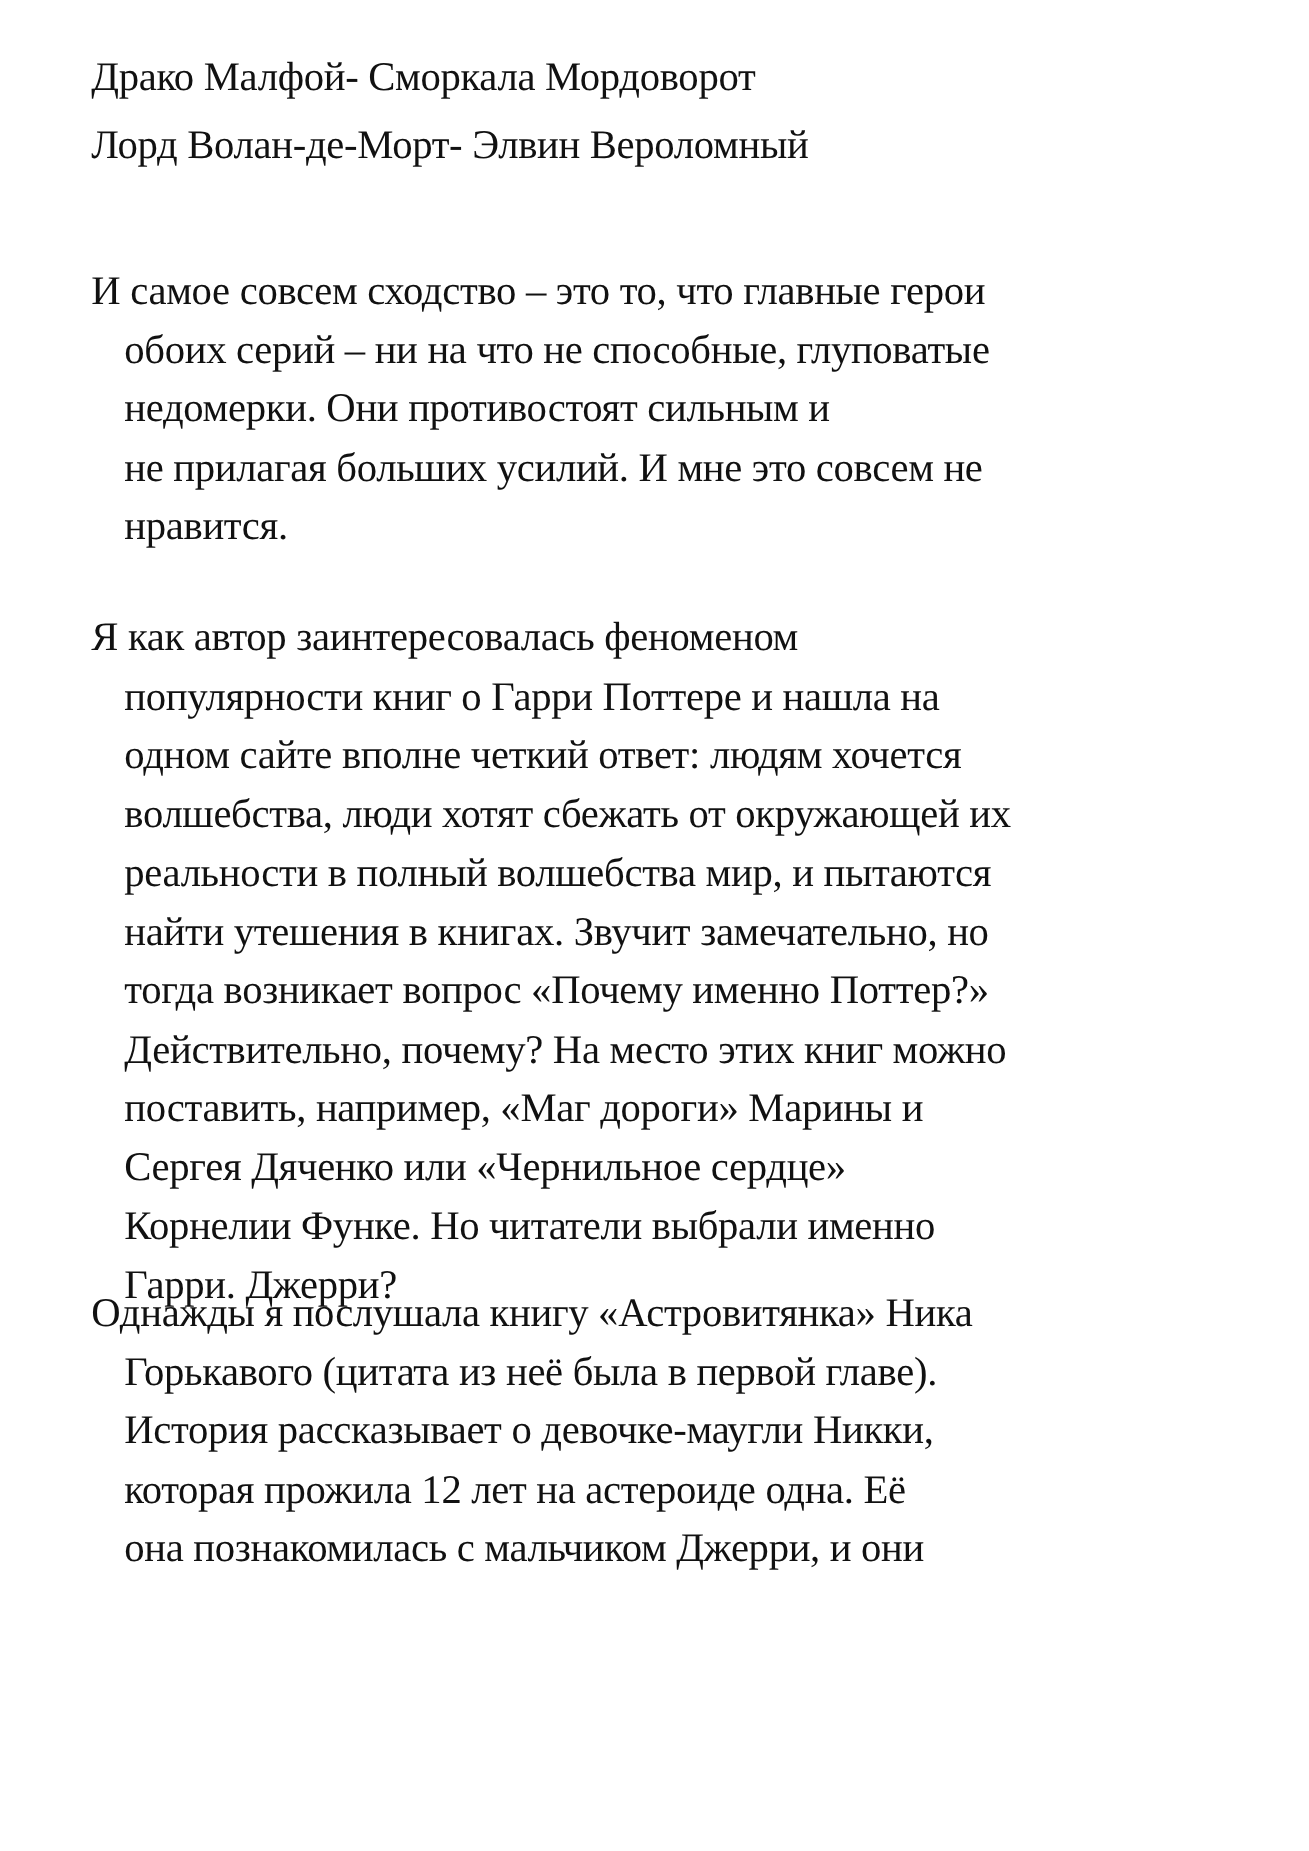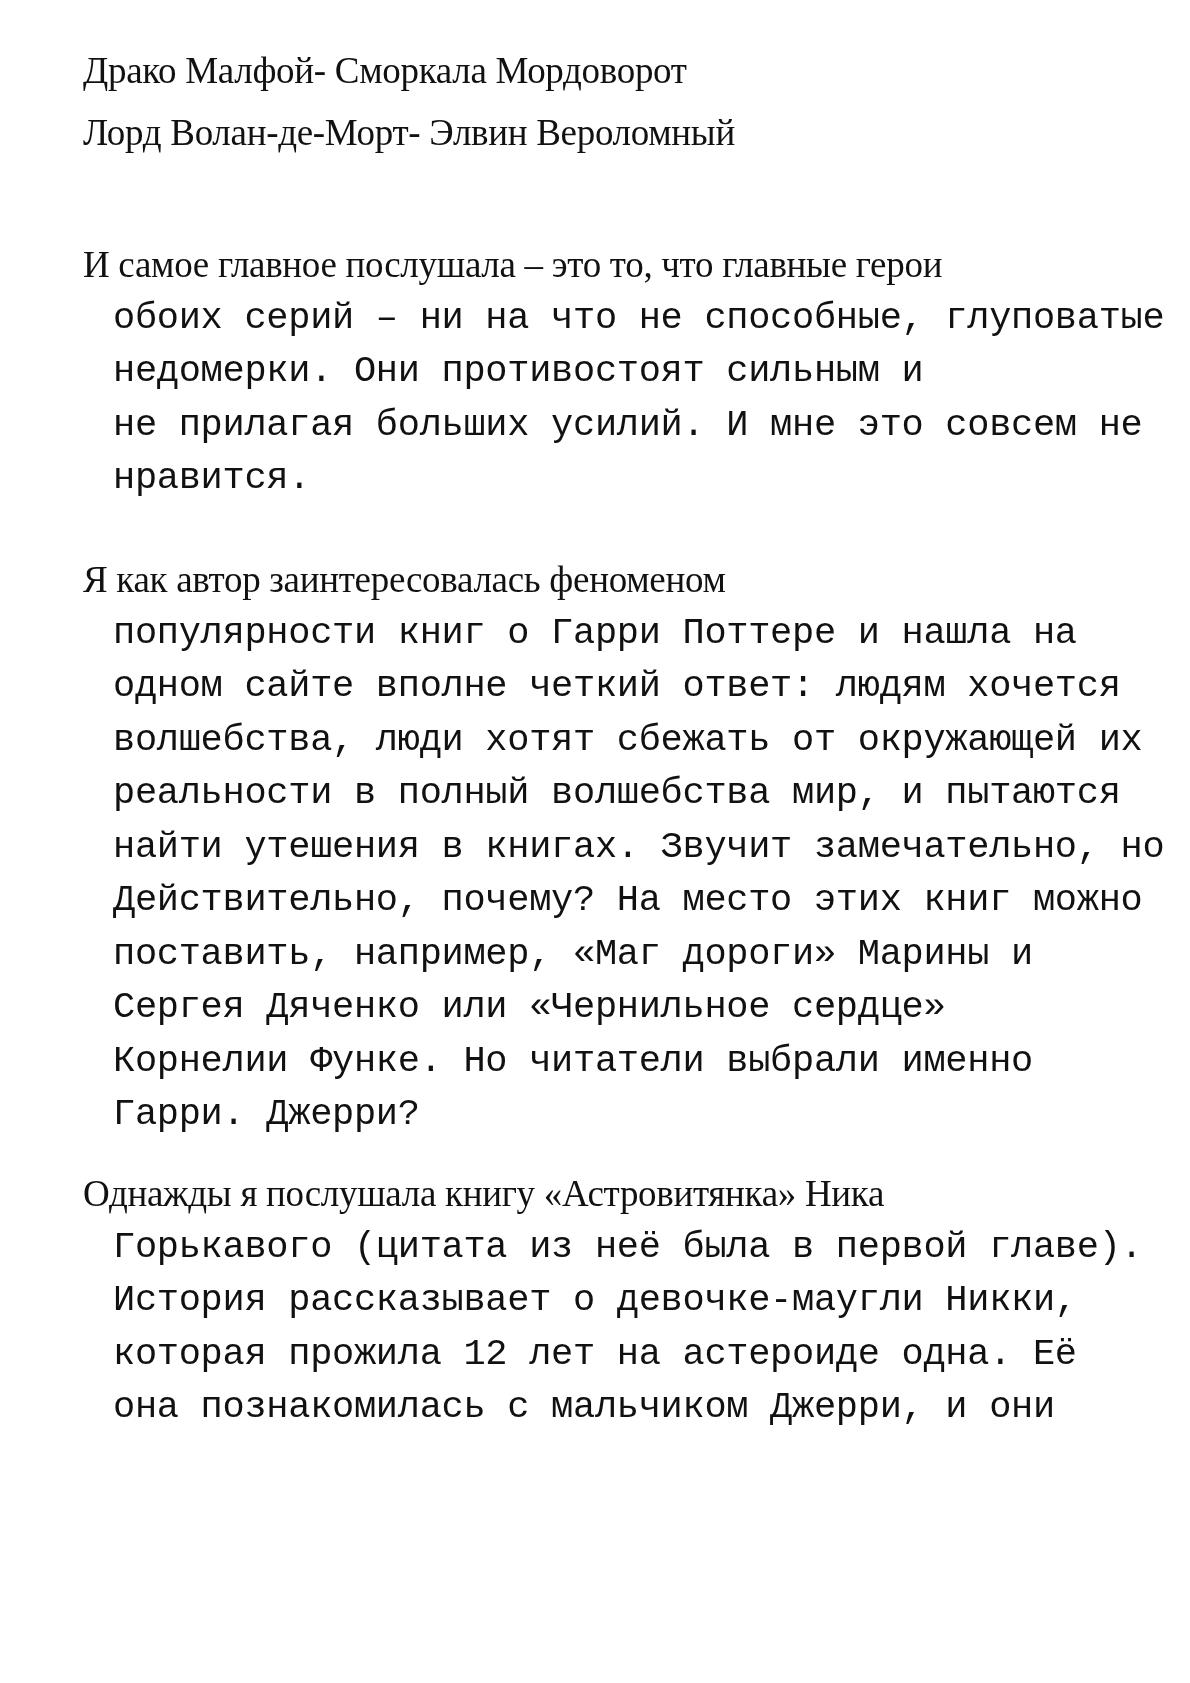--- a/index.html
+++ b/index.html
@@ -38,46 +38,46 @@
       line-height: 53.5px;
       letter-spacing: -0.3px;
     }
     .para .line {
       display: block;
       white-space: nowrap;
       height: 53.5px;
     }
     .para .line.indent {
       padding-left: 30px;
-      font-family: Liberation Mono, monospace;
     }
   </style>
 </head>
 <body>
 
 <div class="page">
 
   <div class="name-line" style="top:44px;">Драко Малфой- Сморкала Мордоворот</div>
   <div class="name-line" style="top:106px;text-align:right;">Лорд Волан-де-Морт- Элвин Вероломный</div>
 
   <div class="para" style="top:234px;">
-    <span class="line">И самое главное послушала – это то, что главные герои</span>
+    <span class="line">И самое совсем сходство – это то, что главные герои</span>
     <span class="line indent">обоих серий – ни на что не способные, глуповатые</span>
     <span class="line indent">недомерки. Они противостоят сильным и</span>
     <span class="line indent">не прилагая больших усилий. И мне это совсем не</span>
     <span class="line indent">нравится.</span>
   </div>
 
   <div class="para" style="top:549px;">
     <span class="line">Я как автор заинтересовалась феноменом</span>
     <span class="line indent">популярности книг о Гарри Поттере и нашла на</span>
     <span class="line indent">одном сайте вполне четкий ответ: людям хочется</span>
     <span class="line indent">волшебства, люди хотят сбежать от окружающей их</span>
     <span class="line indent">реальности в полный волшебства мир, и пытаются</span>
     <span class="line indent">найти утешения в книгах. Звучит замечательно, но</span>
+    <span class="line indent">тогда возникает вопрос «Почему именно Поттер?»</span>
     <span class="line indent">Действительно, почему? На место этих книг можно</span>
     <span class="line indent">поставить, например, «Маг дороги» Марины и</span>
     <span class="line indent">Сергея Дяченко или «Чернильное сердце»</span>
     <span class="line indent">Корнелии Функе. Но читатели выбрали именно</span>
     <span class="line indent">Гарри. Джерри?</span>
   </div>
 
   <div class="para" style="top:1163px;">
     <span class="line">Однажды я послушала книгу «Астровитянка» Ника</span>
     <span class="line indent">Горькавого (цитата из неё была в первой главе).</span>

